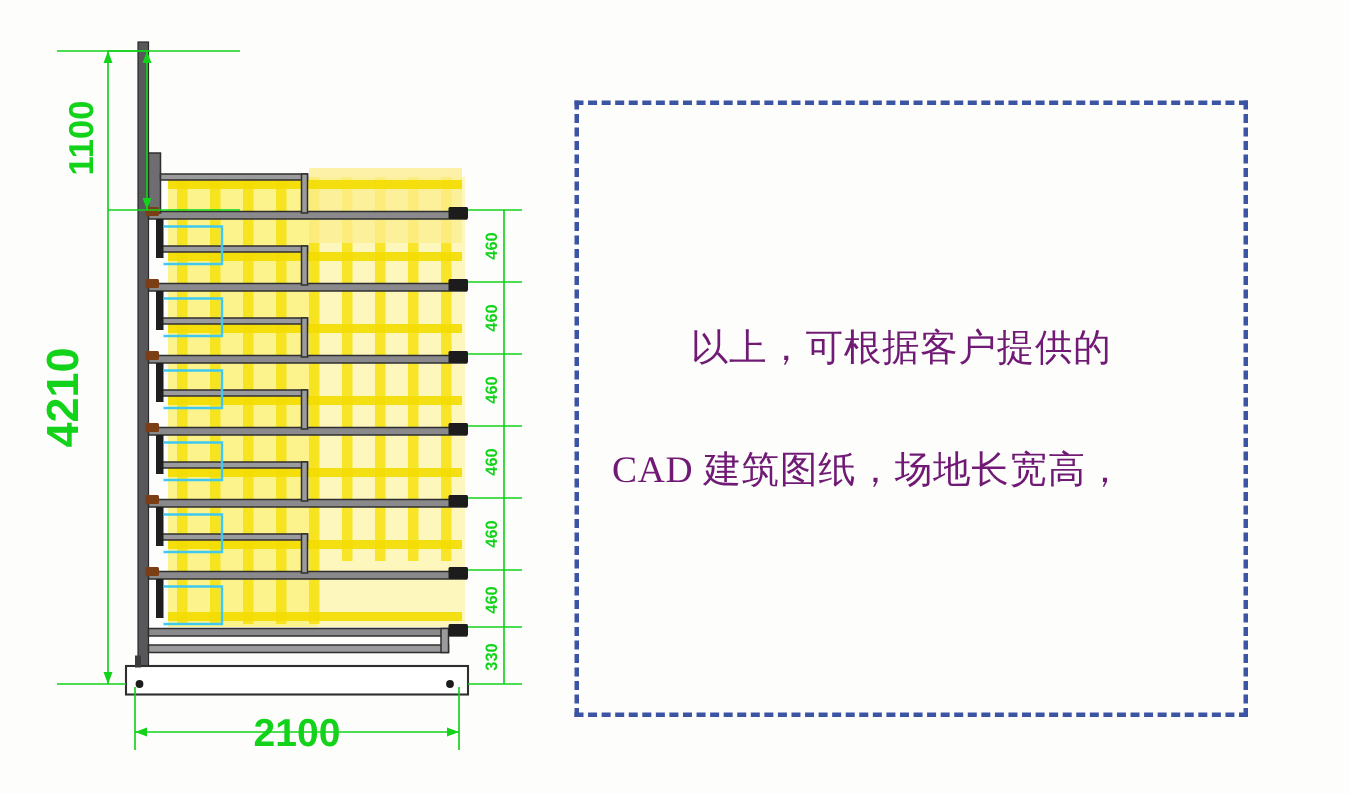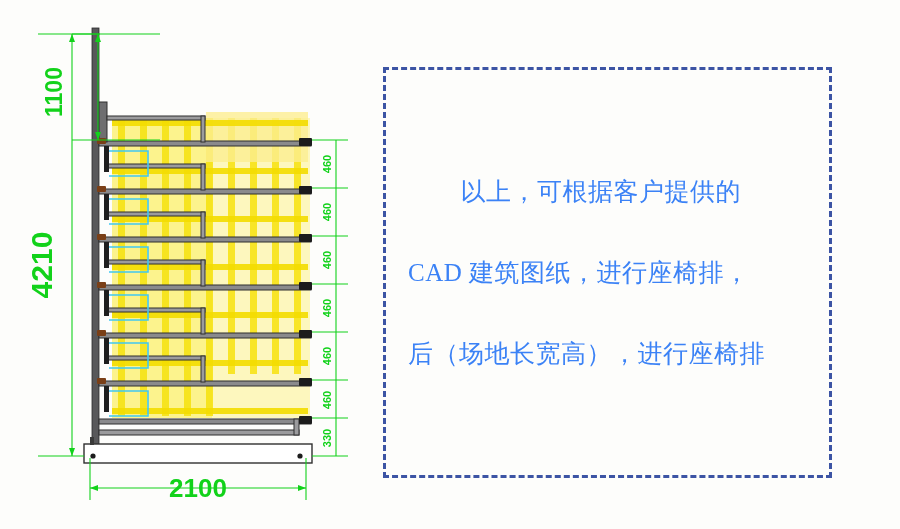--- a/index.html
+++ b/index.html
@@ -27,21 +27,21 @@
     border:3px dashed #3c54a4;
     background:transparent;
     display:flex;
     flex-direction:column;
     justify-content:center;
     padding:6px 22px 6px 22px;
   }
   .note-line{
     font-family:"Liberation Serif","DejaVu Serif",serif;
     font-size:25px;
-    color:#3b82f6;
+    color:#701a75;
     line-height:1.0;
     letter-spacing:0.5px;
     margin:28px 0;
     white-space:nowrap;
   }
   .note-line.indent{ text-indent:2.1em; }
 </style>
 </head>
 <body>
 
@@ -213,17 +213,16 @@
           <text transform="translate(331,400) rotate(-90)" text-anchor="middle">460</text>
           <text transform="translate(331,438) rotate(-90)" text-anchor="middle">330</text>
         </g>
       </g>
 
     </svg>
   </div>
 
   <div id="note-box">
     <div class="note-line indent">以上，可根据客户提供的</div>
-    <div class="note-line">CAD 建筑图纸，进行座椅排，</div>
-    <div class="note-line">后（场地长宽高），进行座椅排</div>
+    <div class="note-line">CAD 建筑图纸，场地长宽高，</div>
   </div>
 
 </div>
 
 </body></html>

